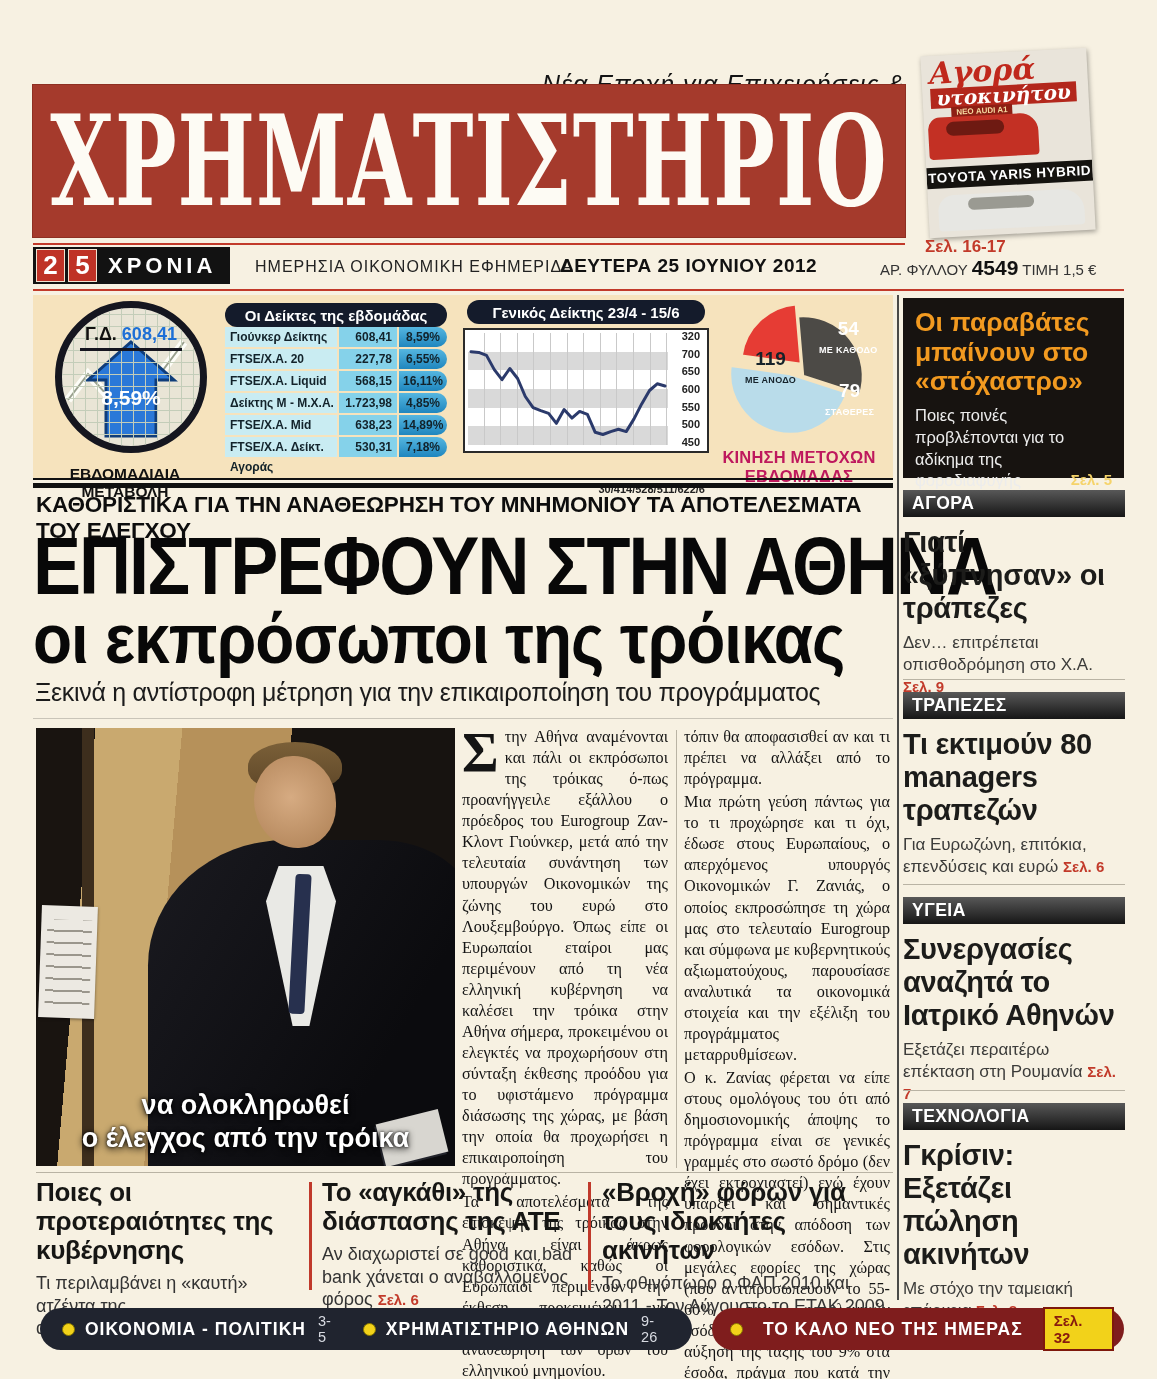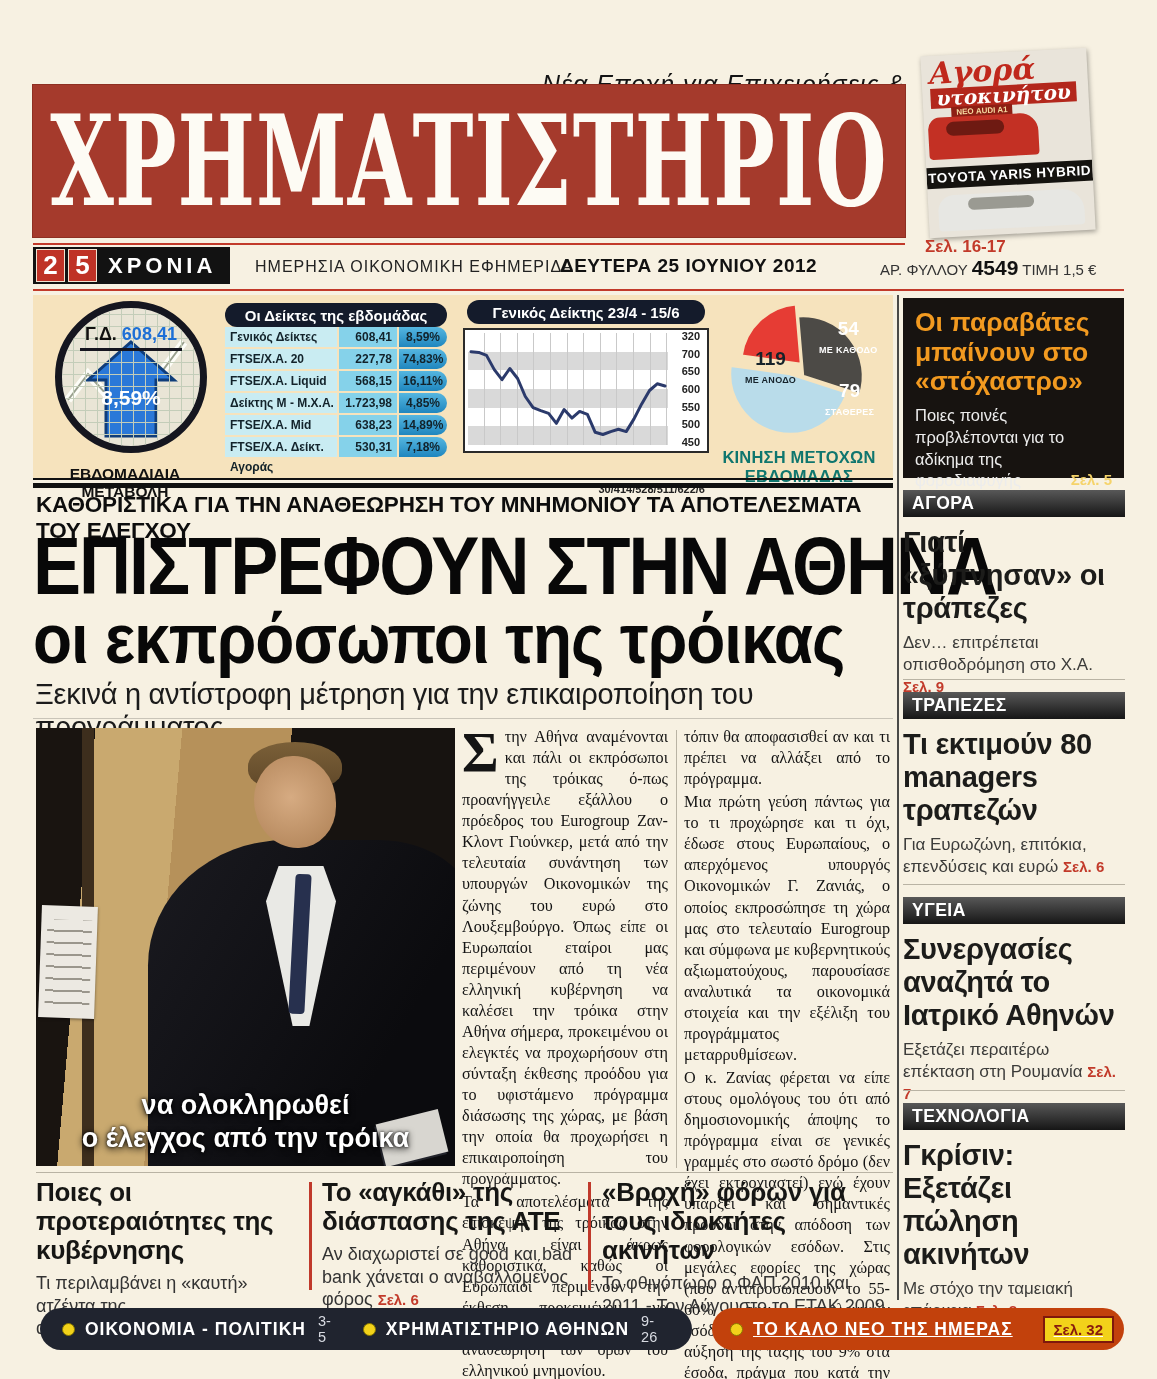--- a/index.html
+++ b/index.html
@@ -69,34 +69,34 @@
        repeating-linear-gradient(180deg,#ffffff 0 18.66px,#d9d9d9 18.66px 37.33px);}
   .plot svg{position:absolute;inset:0;}
   .ylabels{width:32px;height:118px;display:flex;flex-direction:column;justify-content:space-between;
      align-items:flex-end;font-size:11px;font-weight:700;color:#222;padding-left:4px;box-sizing:border-box;margin-top:-3px;}
   .xlabels{display:flex;justify-content:flex-end;font-size:11px;font-weight:700;color:#222;padding:2px 4px 0 2px;margin-top:28px;}
   
   .pie{position:absolute;left:690px;top:2px;width:158px;height:150px;}
   .pie-label{position:absolute;text-align:center;line-height:1;z-index:4;}
   .pie-label .n{font-size:19px;font-weight:700;display:block;}
   .pie-label .t{font-size:9px;font-weight:700;display:block;margin-top:8px;letter-spacing:.3px;}
-  .pie-cap{position:absolute;left:672px;top:153px;width:188px;text-align:center;font-weight:700;font-size:16.5px;color:#0f766e;letter-spacing:.2px;}
+  .pie-cap{position:absolute;left:672px;top:153px;width:188px;text-align:center;font-weight:700;font-size:16.5px;color:#be185d;letter-spacing:.2px;}
   
   .spot{position:absolute;left:903px;top:298px;width:221px;height:180px;background:#171310;padding:10px 12px;box-sizing:border-box;}
   .spot-h{color:#f29a20;font-weight:700;font-size:26.5px;line-height:1.12;}
   .spot-s{color:#ececec;font-size:16.5px;line-height:1.32;margin-top:8px;}
   .spot-p{color:#f5d36a;font-weight:700;font-size:15px;float:right;margin-top:-21px;}
   
   .rule-black{position:absolute;left:33px;width:860px;background:#111;}
   .kicker{position:absolute;left:36px;top:492px;width:856px;font-weight:700;font-size:22.5px;letter-spacing:-0.2px;color:#0d0d0d;}
   .hl1{position:absolute;left:33px;top:520px;width:860px;font-weight:700;font-size:72px;letter-spacing:-2px;
        transform:scaleY(1.12);transform-origin:top left;white-space:nowrap;color:#080808;}
   .hl2{position:absolute;left:33px;top:598px;width:860px;font-weight:700;font-size:64px;letter-spacing:-1px;
        transform:scaleY(1.1);transform-origin:top left;white-space:nowrap;color:#080808;}
-  .subhead{position:absolute;left:35px;top:678px;width:860px;font-size:29px;letter-spacing:-0.3px;color:#1b1b1b;}
+  .subhead{position:absolute;left:35px;top:678px;width:860px;font-size:25px;letter-spacing:-0.3px;color:#1b1b1b;}
   .lead-sep{position:absolute;left:33px;top:718px;width:860px;height:1px;background:#c9c4b8;}
   
   .photo{position:absolute;left:36px;top:728px;width:419px;height:438px;overflow:hidden;
      background:linear-gradient(95deg,#191410 0 13%,#c9a96f 13% 32%,#b6915a 32% 56%,#171310 56% 100%);}
   .ph-frame{position:absolute;left:46px;top:0;width:12px;height:100%;background:#3d2e1d;}
   .ph-note{position:absolute;left:4px;top:178px;width:56px;height:112px;background:#ece9e2;transform:rotate(2deg);
      box-shadow:0 1px 3px rgba(0,0,0,.5);
      background-image:repeating-linear-gradient(180deg,transparent 0 10px,#9a968c 10px 12px);background-size:80% 80%;background-position:50% 14px;background-repeat:no-repeat;}
   .ph-suit{position:absolute;left:112px;top:112px;width:330px;height:330px;background:linear-gradient(120deg,#1a1a20,#0b0b0e 70%);
      border-radius:42% 30% 0 0/38% 24% 0 0;}
@@ -126,22 +126,22 @@
   .side-s{font-size:17px;color:#3c3c3a;line-height:1.3;margin-top:7px;}
   .side-div{position:absolute;left:903px;width:222px;height:1px;background:#b9b3a4;}
   
   .teaser{position:absolute;top:1178px;height:118px;}
   .tz-h{font-weight:700;font-size:26px;line-height:1.12;color:#161614;letter-spacing:-0.3px;}
   .tz-s{font-size:18px;color:#333;line-height:1.25;margin-top:7px;}
   .tz-div{position:absolute;top:1182px;width:3px;height:108px;background:#c0392b;}
   
   .fbar-dark{position:absolute;left:40px;top:1308px;width:652px;height:42px;background:#20242f;border-radius:21px;
      display:flex;align-items:center;padding:0 22px;box-sizing:border-box;gap:10px;color:#fff;}
-  .fbar-red{position:absolute;left:712px;top:1308px;width:412px;height:42px;background:#c2410c;border-radius:21px;
-     display:flex;align-items:center;padding:0 10px 0 18px;box-sizing:border-box;gap:10px;color:#fff;text-decoration:underline;}
+  .fbar-red{position:absolute;left:712px;top:1308px;width:412px;height:42px;background:#7f1d1d;border-radius:21px;
+     display:flex;align-items:center;padding:0 10px 0 18px;box-sizing:border-box;gap:20px;color:#fff;}
   .bullet{width:11px;height:11px;border-radius:50%;background:#f2d21a;border:1px solid #8a7a00;flex:0 0 auto;}
   .fitem{font-weight:700;font-size:17.5px;letter-spacing:1px;white-space:nowrap;}
   .fpages{font-size:14.5px;color:#d8dbe2;font-weight:400;margin-left:2px;}
   .fbadge{margin-left:auto;background:#f2d21a;color:#871a0e;font-weight:700;font-size:15px;padding:3px 9px;
      border:2px solid #7e180c;}
 </style>
 </head>
 <body>
 
 <div id="page">
@@ -200,26 +200,26 @@
         </div>
         <div class="gauge-rule"></div>
         <div style="position:absolute;left:0;top:78px;width:138px;text-align:center;color:#fff;font-weight:700;font-size:21px;z-index:3;">8,59%</div>
       </div>
       <div class="gauge-cap">ΕΒΔΟΜΑΔΙΑΙΑ ΜΕΤΑΒΟΛΗ</div>
     </div>
 
     <div class="idx">
       <div class="pill idx-title">Οι Δείκτες της εβδομάδας</div>
       <div class="idx-grid">
-        <div class="c idx-name">Γενικός Δείκτες</div>
+        <div class="c idx-name">Γιούνκερ Δείκτης</div>
         <div class="c idx-val">608,41</div>
         <div class="c idx-pct">8,59%</div>
         <div class="c idx-name">FTSE/X.A. 20</div>
         <div class="c idx-val">227,78</div>
-        <div class="c idx-pct">74,83%</div>
+        <div class="c idx-pct">6,55%</div>
         <div class="c idx-name">FTSE/X.A. Liquid Mid</div>
         <div class="c idx-val">568,15</div>
         <div class="c idx-pct">16,11%</div>
         <div class="c idx-name">Δείκτης Μ - Μ.Χ.Α.</div>
         <div class="c idx-val">1.723,98</div>
         <div class="c idx-pct">4,85%</div>
         <div class="c idx-name">FTSE/X.A. Mid Cap</div>
         <div class="c idx-val">638,23</div>
         <div class="c idx-pct">14,89%</div>
         <div class="c idx-name">FTSE/X.A. Δείκτ. Αγοράς</div>

